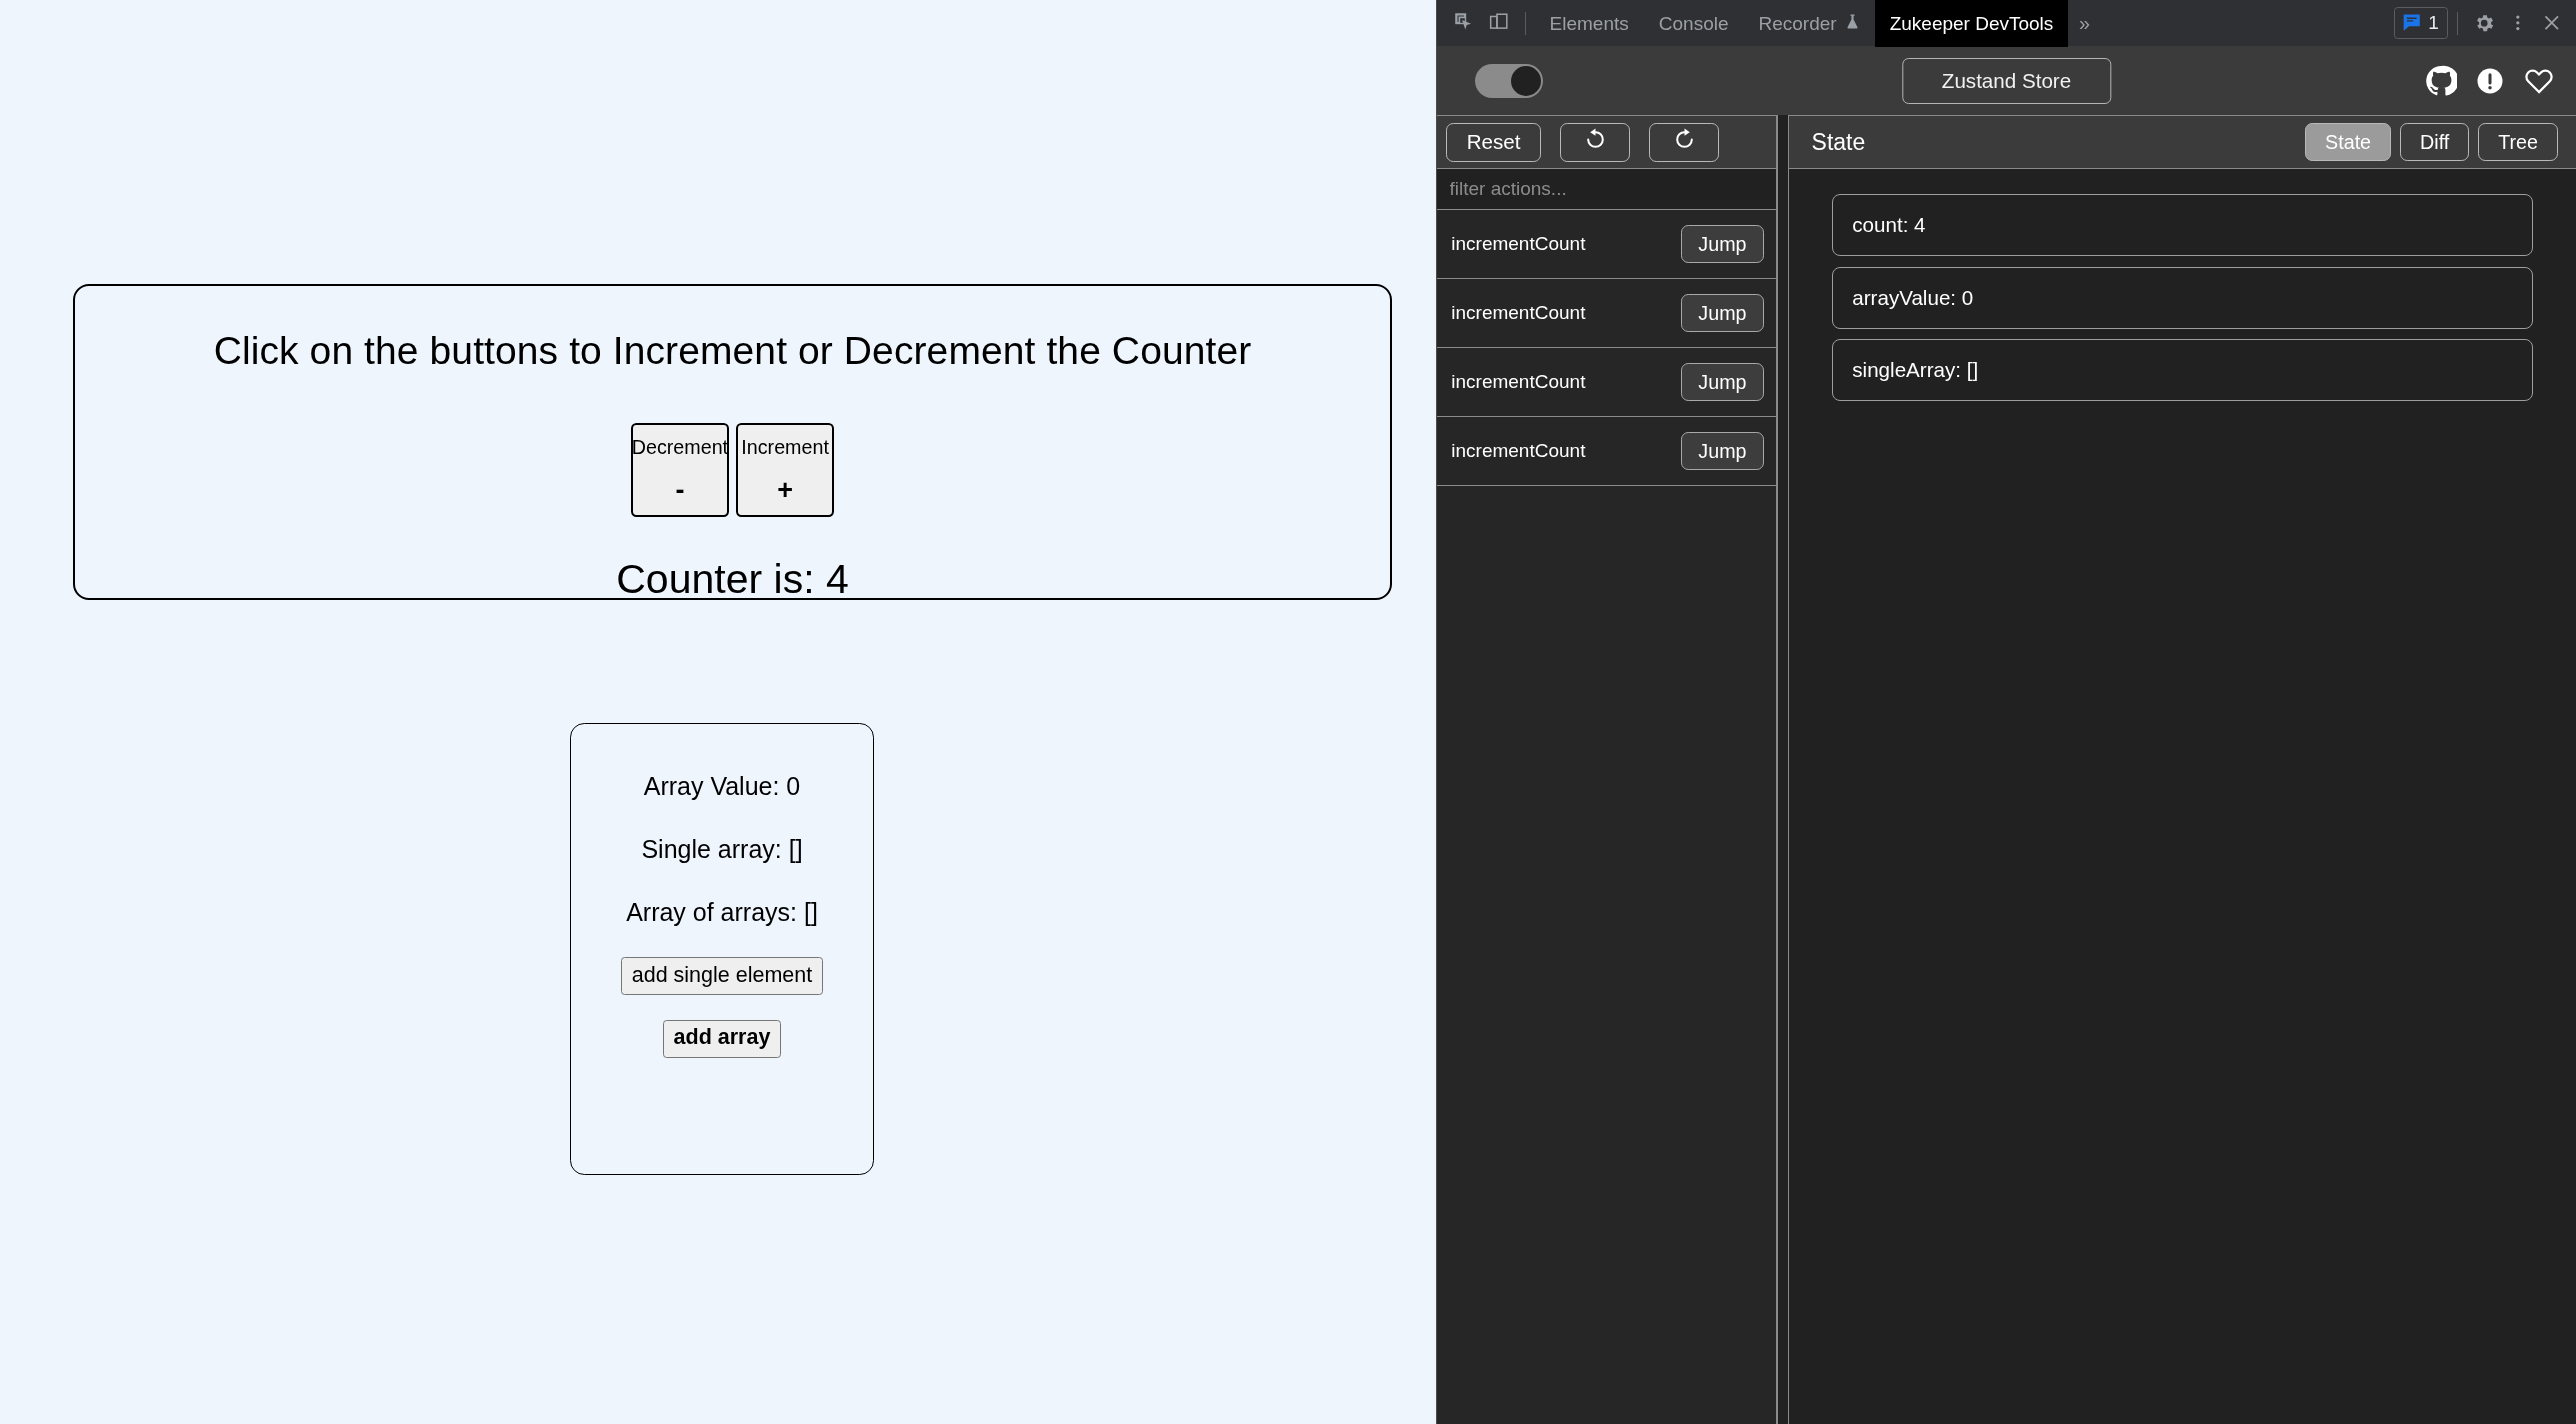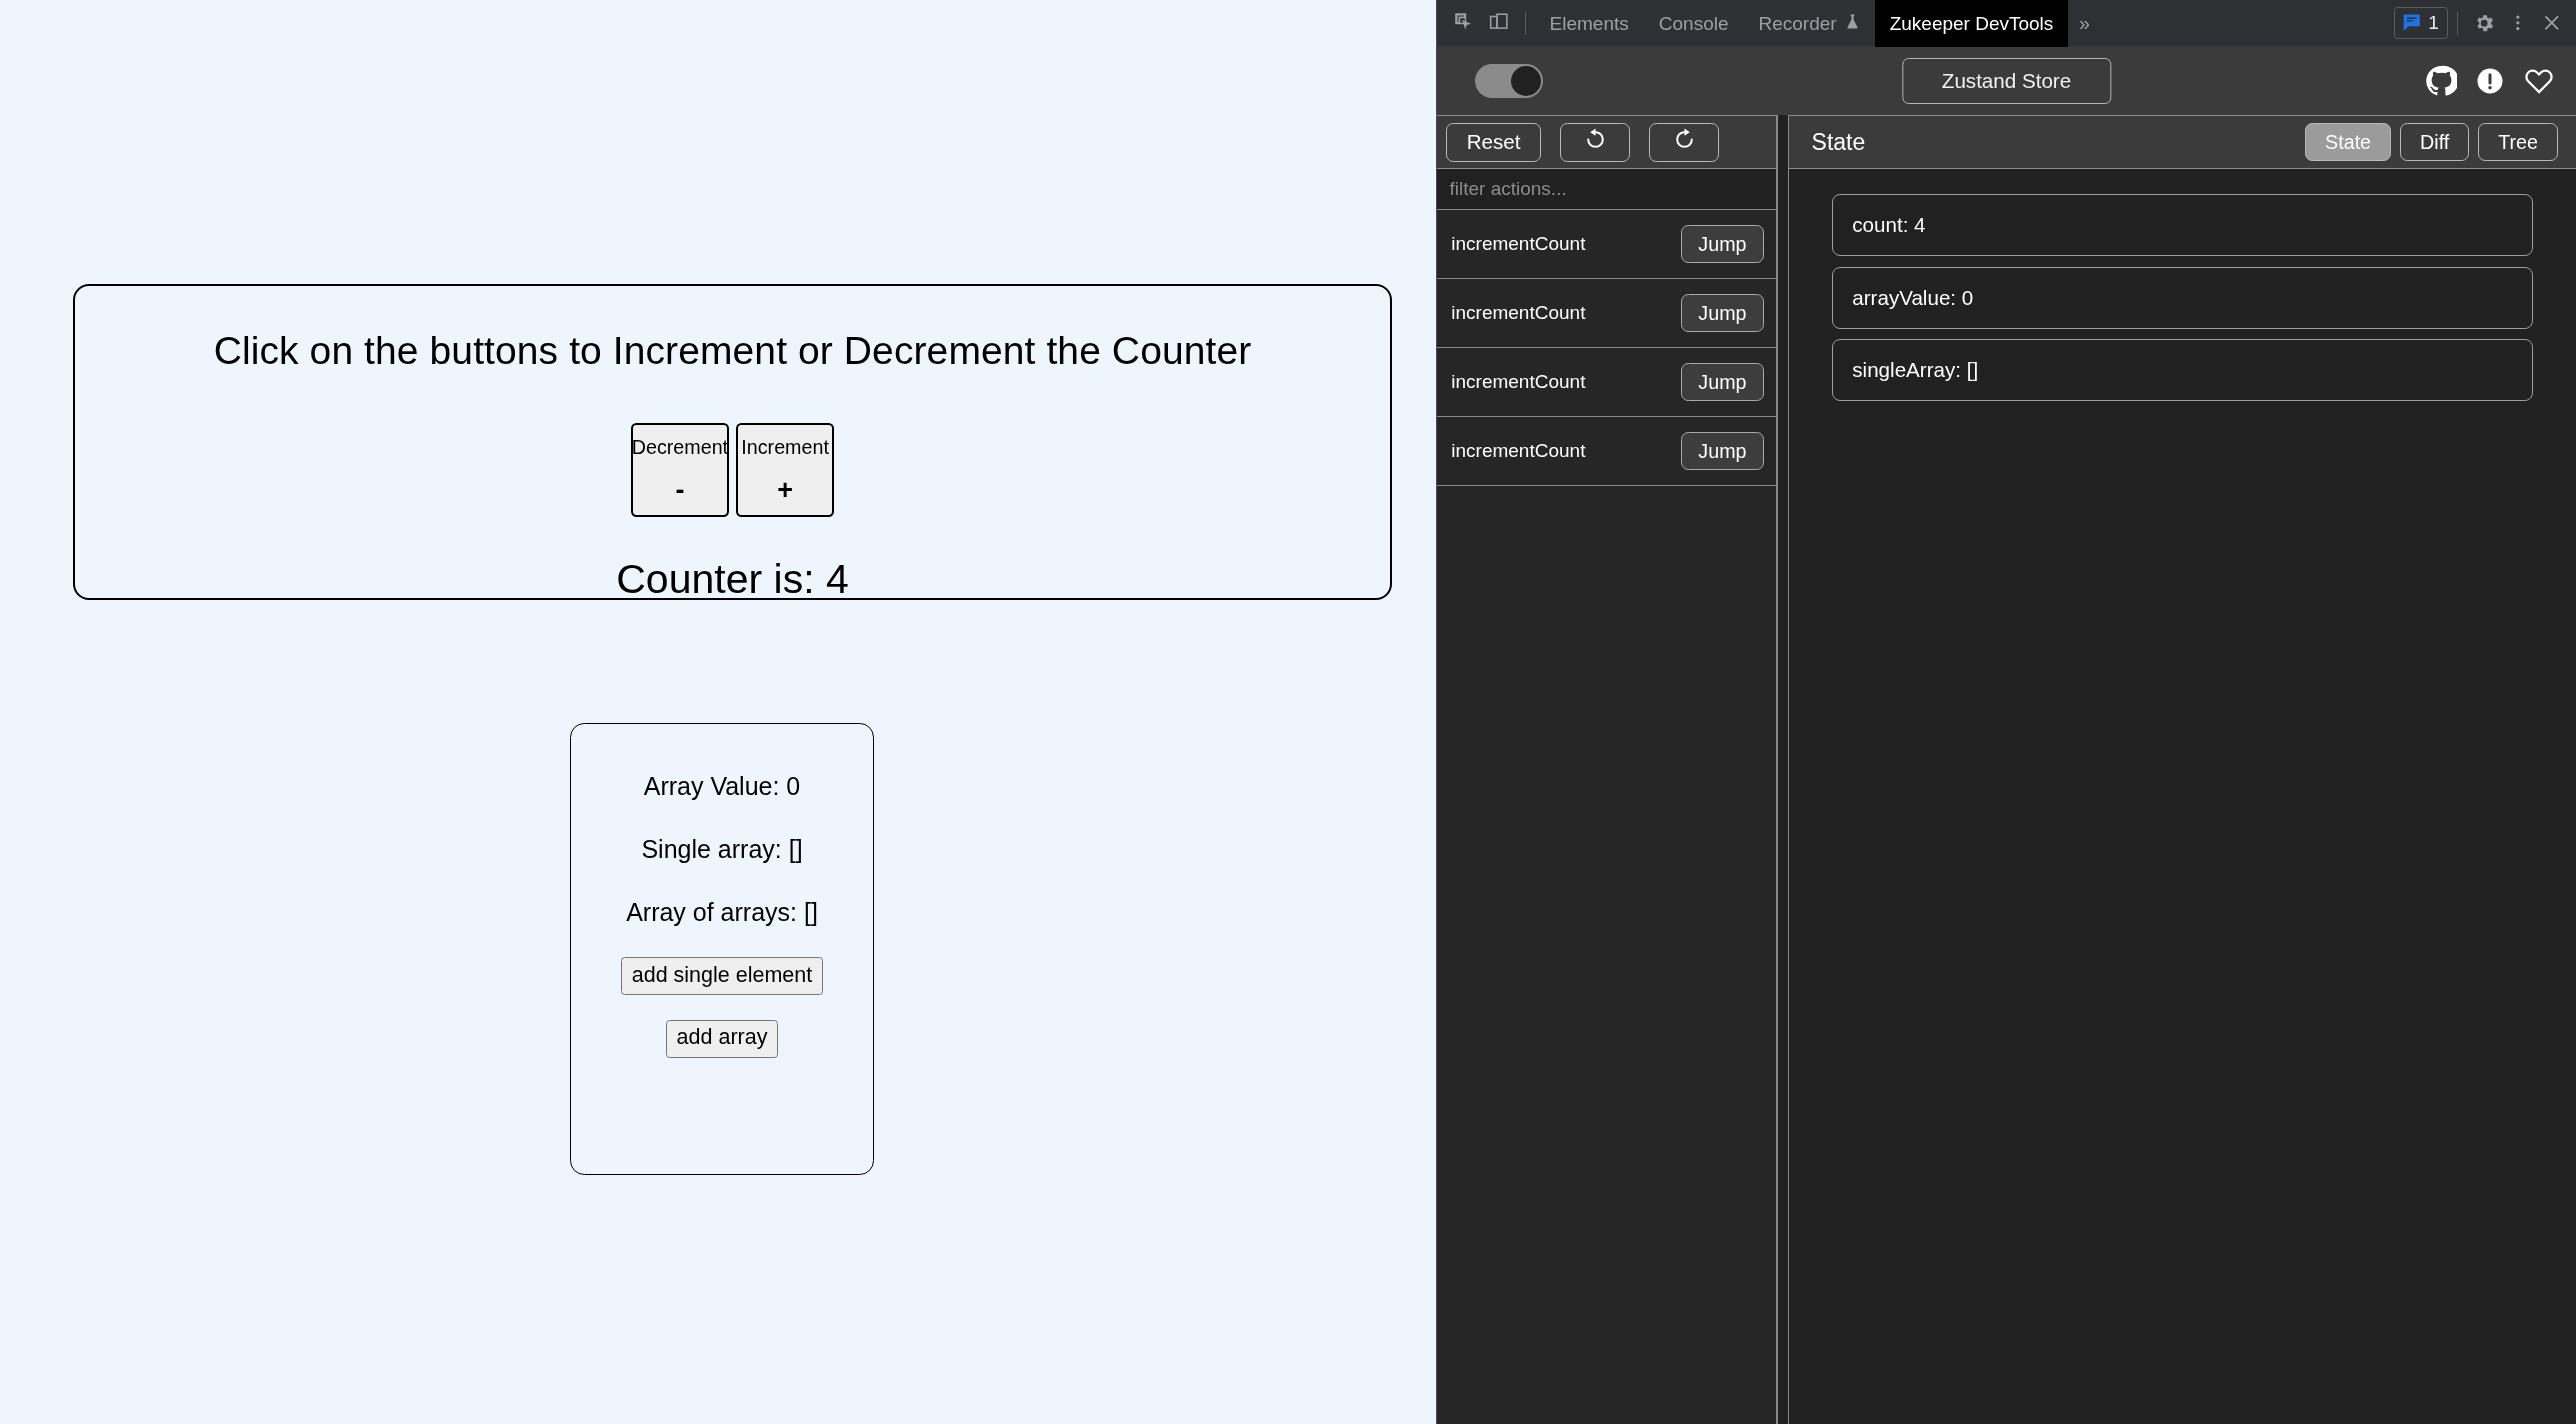--- a/index.html
+++ b/index.html
@@ -84,21 +84,21 @@
     background: #efefef;
     border: 0.9px solid #767676;
     border-radius: 3.6px;
     font-size: 21.5px;
     color: #000;
     padding: 4.5px 9.8px 6.3px;
     cursor: pointer;
     font-family: "Liberation Sans", sans-serif;
   }
   .arr-btn.b1 { margin-top: 30px; }
-  .arr-btn.b2 { margin-top: 25px; }
+  .arr-btn.b2 { margin-top: 25px; font-weight: bold; }
 
   
   #devtools {
     width: 1140px; height: 1425px;
     flex: 0 0 1140px;
     background: #242424;
     display: flex;
     flex-direction: column;
     border-left: 0.9px solid #4c4c4c;
   }

